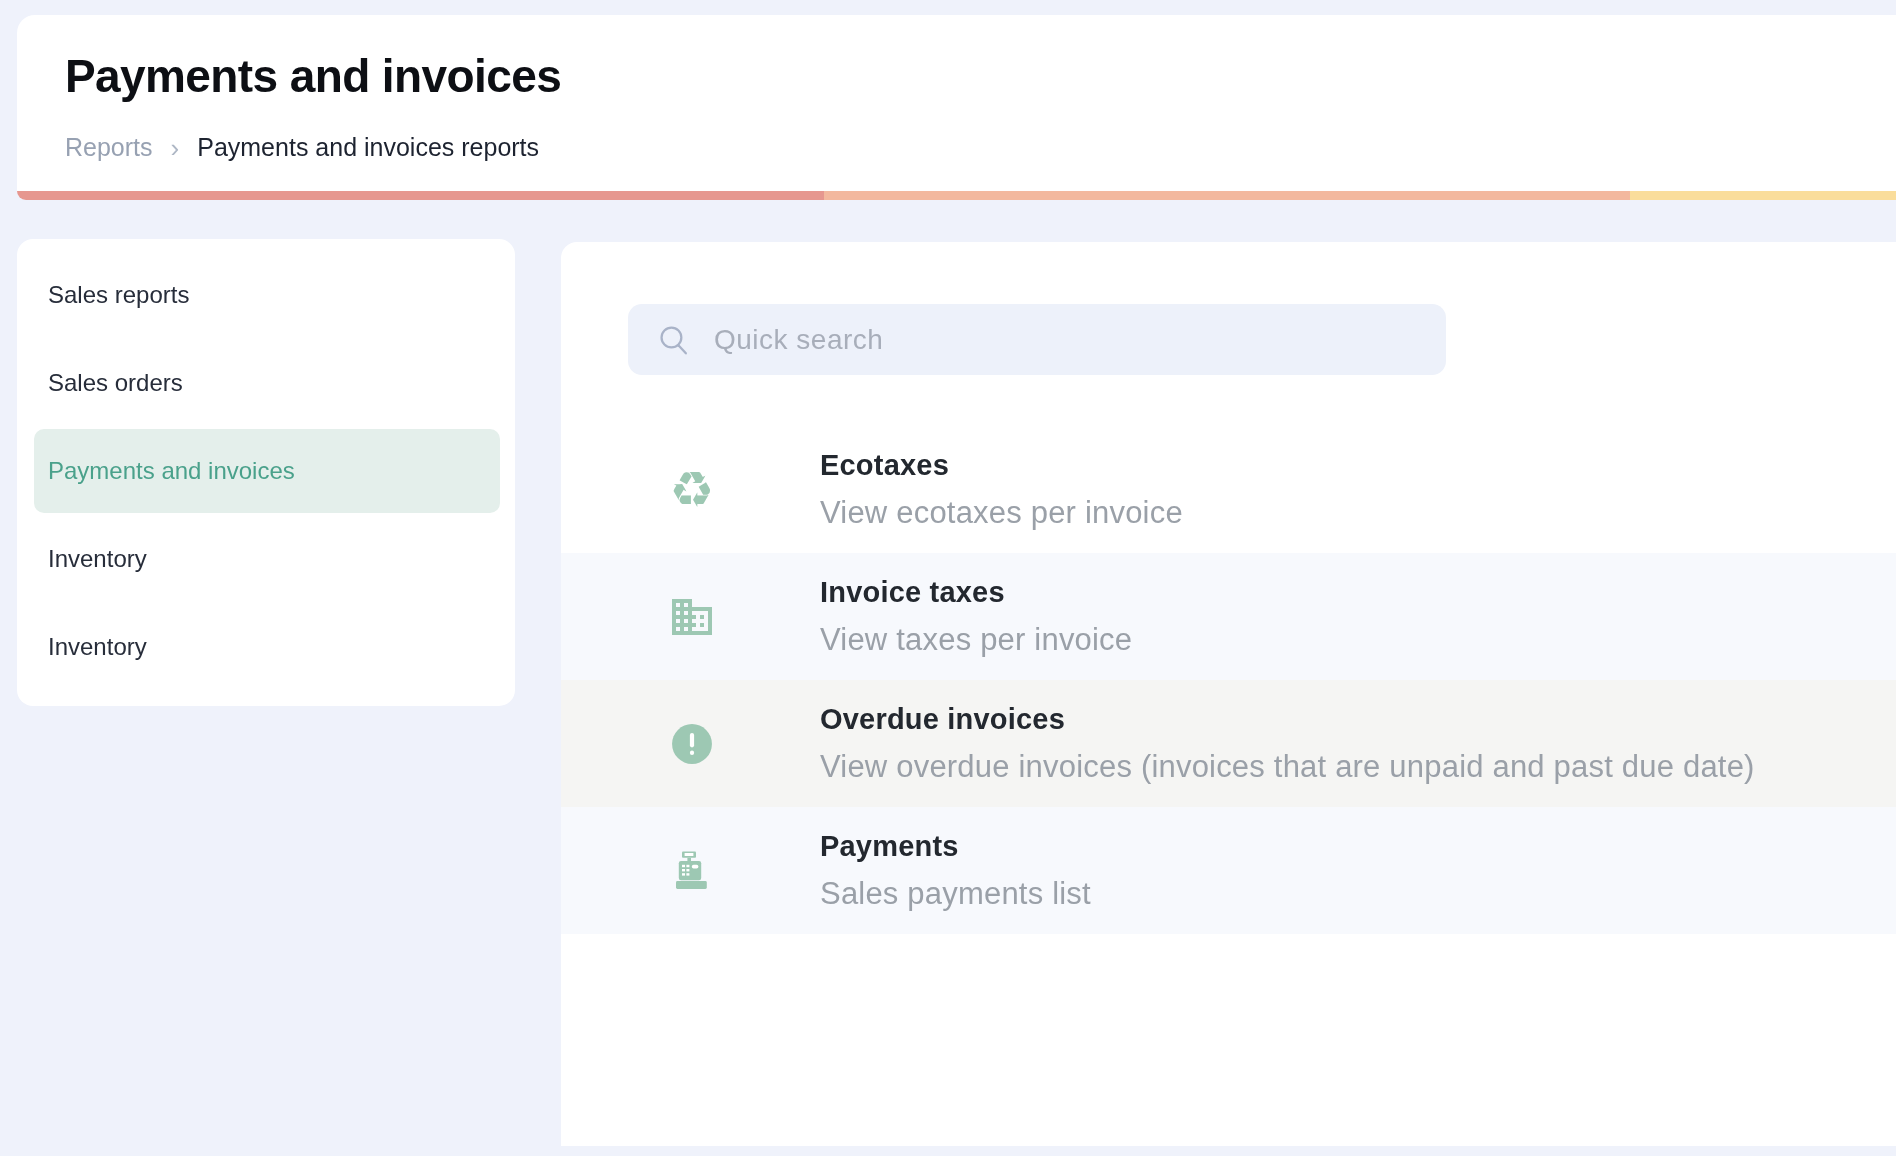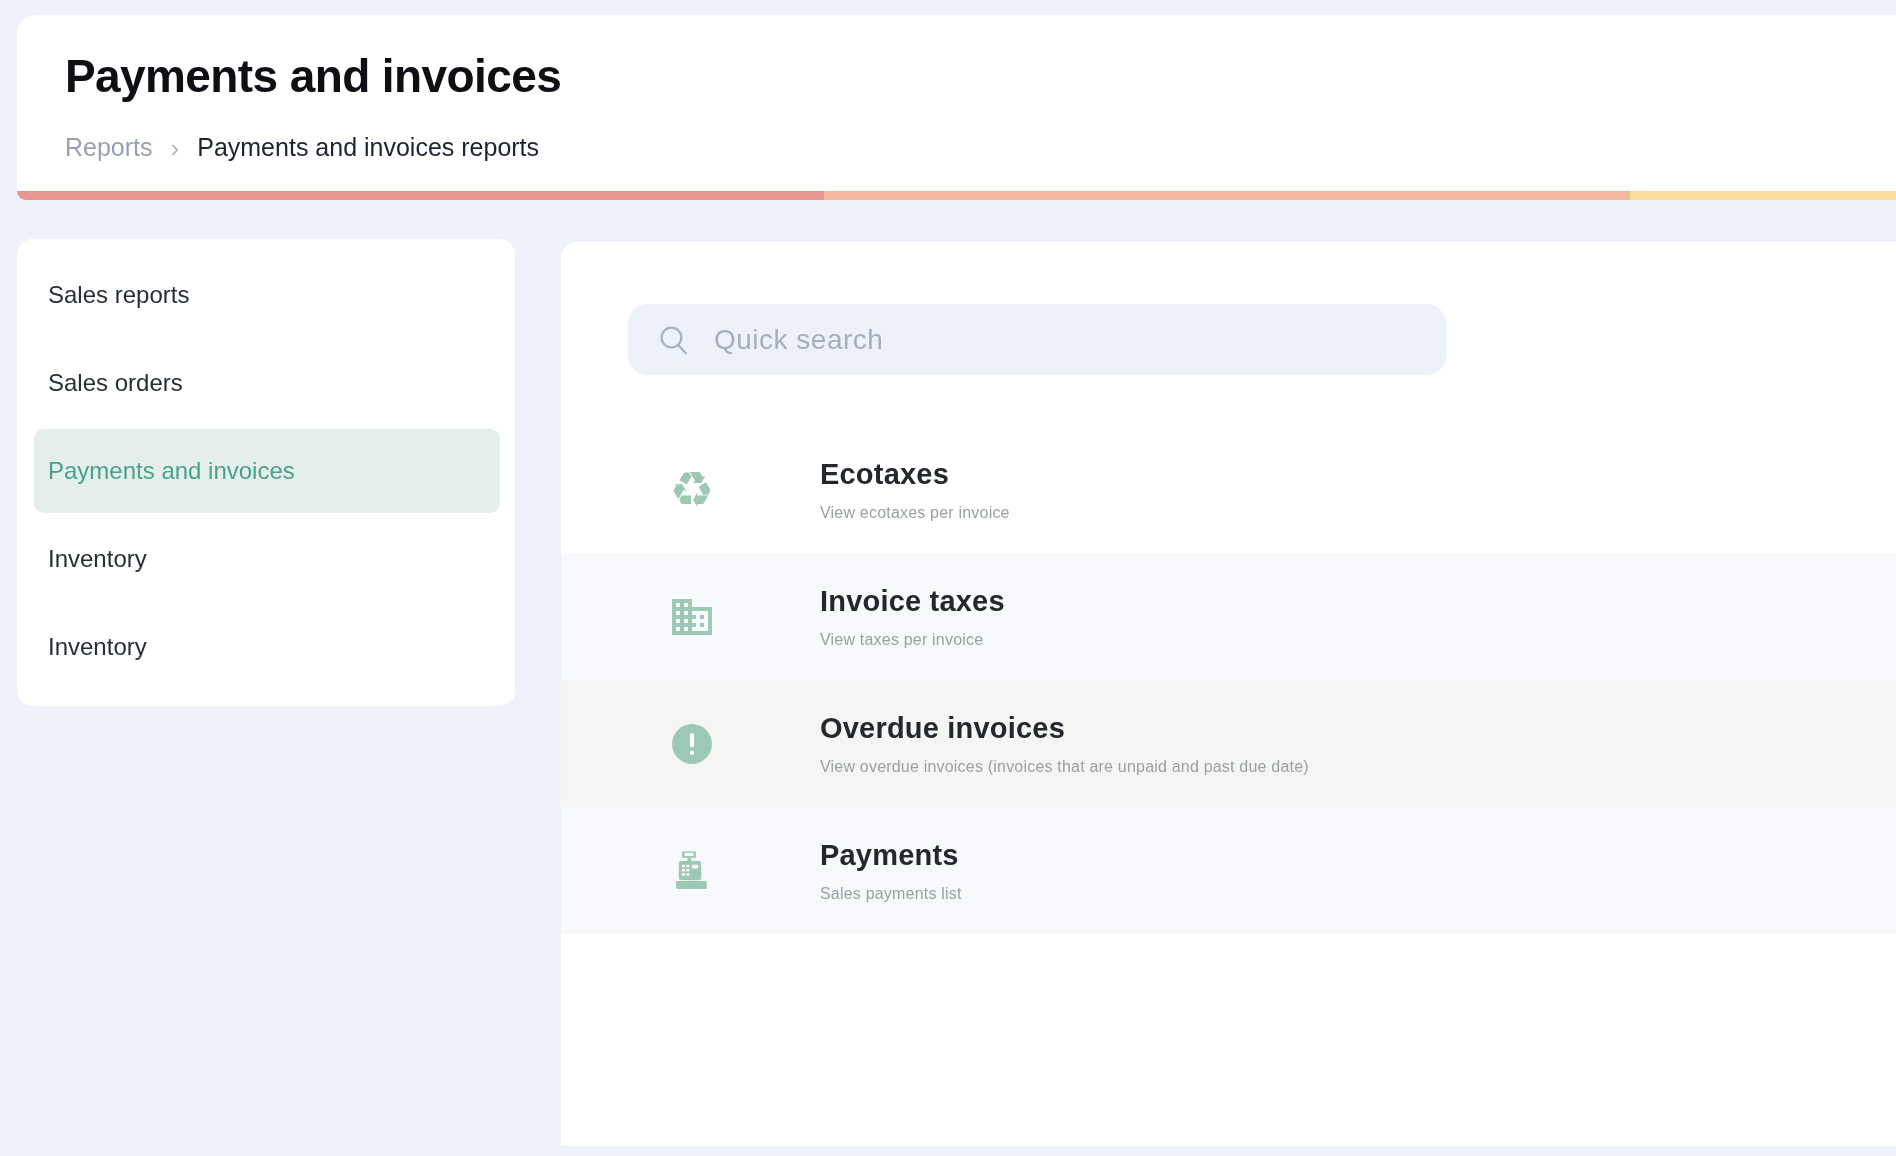--- a/index.html
+++ b/index.html
@@ -49,42 +49,42 @@
     padding-left:14px; border-radius:10px;
   }
 
   
   .main-panel {
     position:absolute; left:561px; top:242px; right:0; bottom:10px;
     background:#ffffff; border-top-left-radius:16px;
   }
   .search-box {
     position:absolute; left:67px; top:62px; width:818px; height:71px;
-    background:#edf1fa; border-radius:20px;
+    background:#edf1fa; border-radius:14px;
     display:flex; align-items:center; padding-left:28px; gap:22px;
   }
   .search-box svg { flex:0 0 auto; }
   .search-input {
     flex:1; height:100%; border:none; outline:none; background:transparent;
     font-family:"Liberation Sans", sans-serif;
     font-size:28px; font-weight:300; color:#3a3f4a;
   }
   .search-input::placeholder { color:#a8aeba; font-weight:300; letter-spacing:0.5px; }
 
   .report-list { position:absolute; left:0; right:0; top:184px; }
   .report-row {
     height:127px; display:flex; align-items:center; cursor:pointer;
   }
   .report-icon {
     margin-left:105px; width:52px; height:52px; flex:0 0 auto;
     display:flex; align-items:center; justify-content:center;
   }
   .report-text { margin-left:102px; display:flex; flex-direction:column; gap:13px; }
   .report-title { font-size:29px; font-weight:600; color:#23282f; letter-spacing:0.2px; }
-  .report-desc  { font-size:16px; font-weight:400; color:#9aa0a8; letter-spacing:0.2px; }
+  .report-desc  { font-size:31px; font-weight:400; color:#9aa0a8; letter-spacing:0.2px; }
 
   .glyph-recycle {
     font-family:"DejaVu Sans", sans-serif;
     font-size:50px; line-height:1;
   }
 </style>
 </head>
 <body>
 
 <div class="header-card">

